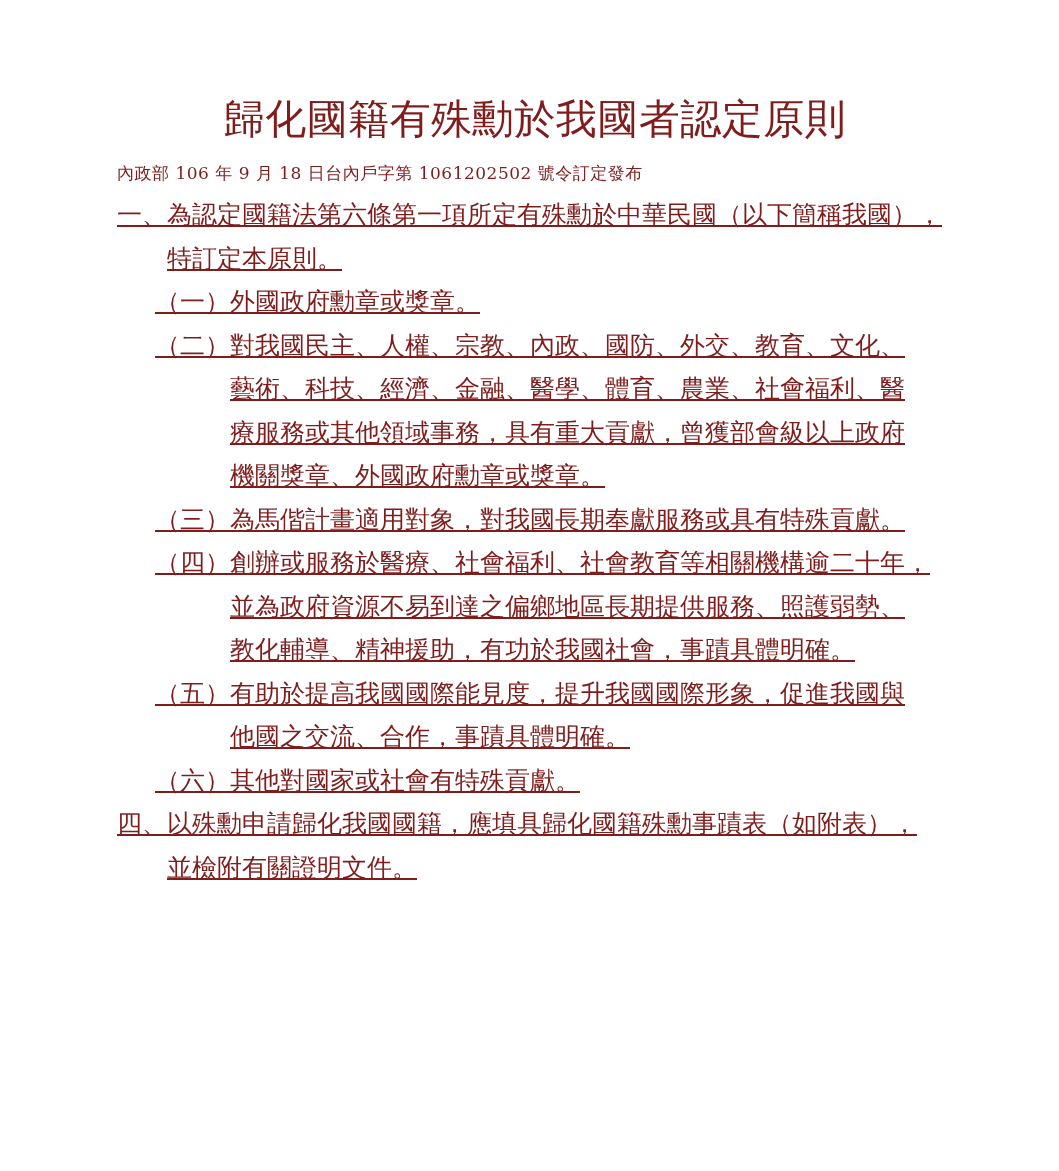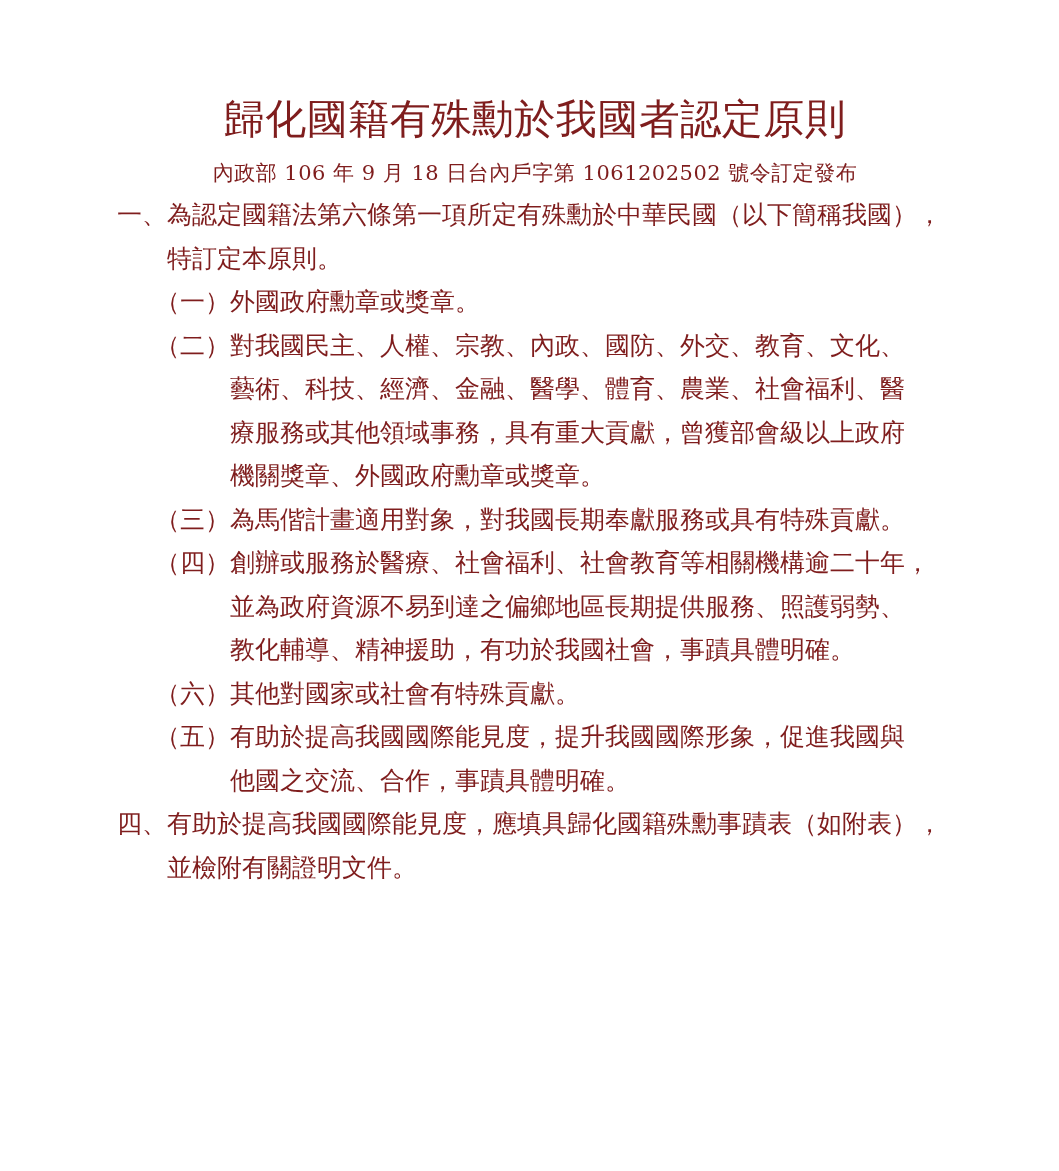--- a/index.html
+++ b/index.html
@@ -23,29 +23,29 @@
     margin: 0;
     font-size: 41px;
     font-weight: 400;
     line-height: 58px;
     letter-spacing: 0.5px;
     text-align: center;
     white-space: nowrap;
   }
   .promulgation {
     margin: 12px 0 0 0;
-    font-size: 21px;
+    font-size: 17px;
     line-height: 26px;
     letter-spacing: 0.5px;
-    text-align: center;
   }
   .doc-body {
     margin-top: 7px;
     font-size: 25px;
     line-height: 43.5px;
+    text-decoration: underline;
   }
   .article {
     padding-left: 50px;
     text-indent: -50px;
   }
   .subitem {
     padding-left: 113px;
     text-indent: -75px;
   }
   .num {
@@ -77,23 +77,23 @@
 藝術、科技、經濟、金融、醫學、體育、農業、社會福利、醫
 療服務或其他領域事務，具有重大貢獻，曾獲部會級以上政府
 機關獎章、外國政府勳章或獎章。</span></div>
 
     <div class="subitem"><span class="num">（三）</span><span class="txt">為馬偕計畫適用對象，對我國長期奉獻服務或具有特殊貢獻。</span></div>
 
     <div class="subitem"><span class="num">（四）</span><span class="txt">創辦或服務於醫療、社會福利、社會教育等相關機構逾二十年，
 並為政府資源不易到達之偏鄉地區長期提供服務、照護弱勢、
 教化輔導、精神援助，有功於我國社會，事蹟具體明確。</span></div>
 
-    <div class="subitem"><span class="num">（六）</span><span class="txt">其他對國家或社會有特殊貢獻。</span></div>
-
     <div class="subitem"><span class="num">（五）</span><span class="txt">有助於提高我國國際能見度，提升我國國際形象，促進我國與
 他國之交流、合作，事蹟具體明確。</span></div>
 
+    <div class="subitem"><span class="num">（六）</span><span class="txt">其他對國家或社會有特殊貢獻。</span></div>
 
-    <div class="article"><span class="num">四、</span><span class="txt">有助於提高我國國際能見度，應填具歸化國籍殊勳事蹟表（如附表），
+
+    <div class="article"><span class="num">四、</span><span class="txt">以殊勳申請歸化我國國籍，應填具歸化國籍殊勳事蹟表（如附表），
 並檢附有關證明文件。</span></div>
 
   </div>
 </div>
 
 </body></html>

